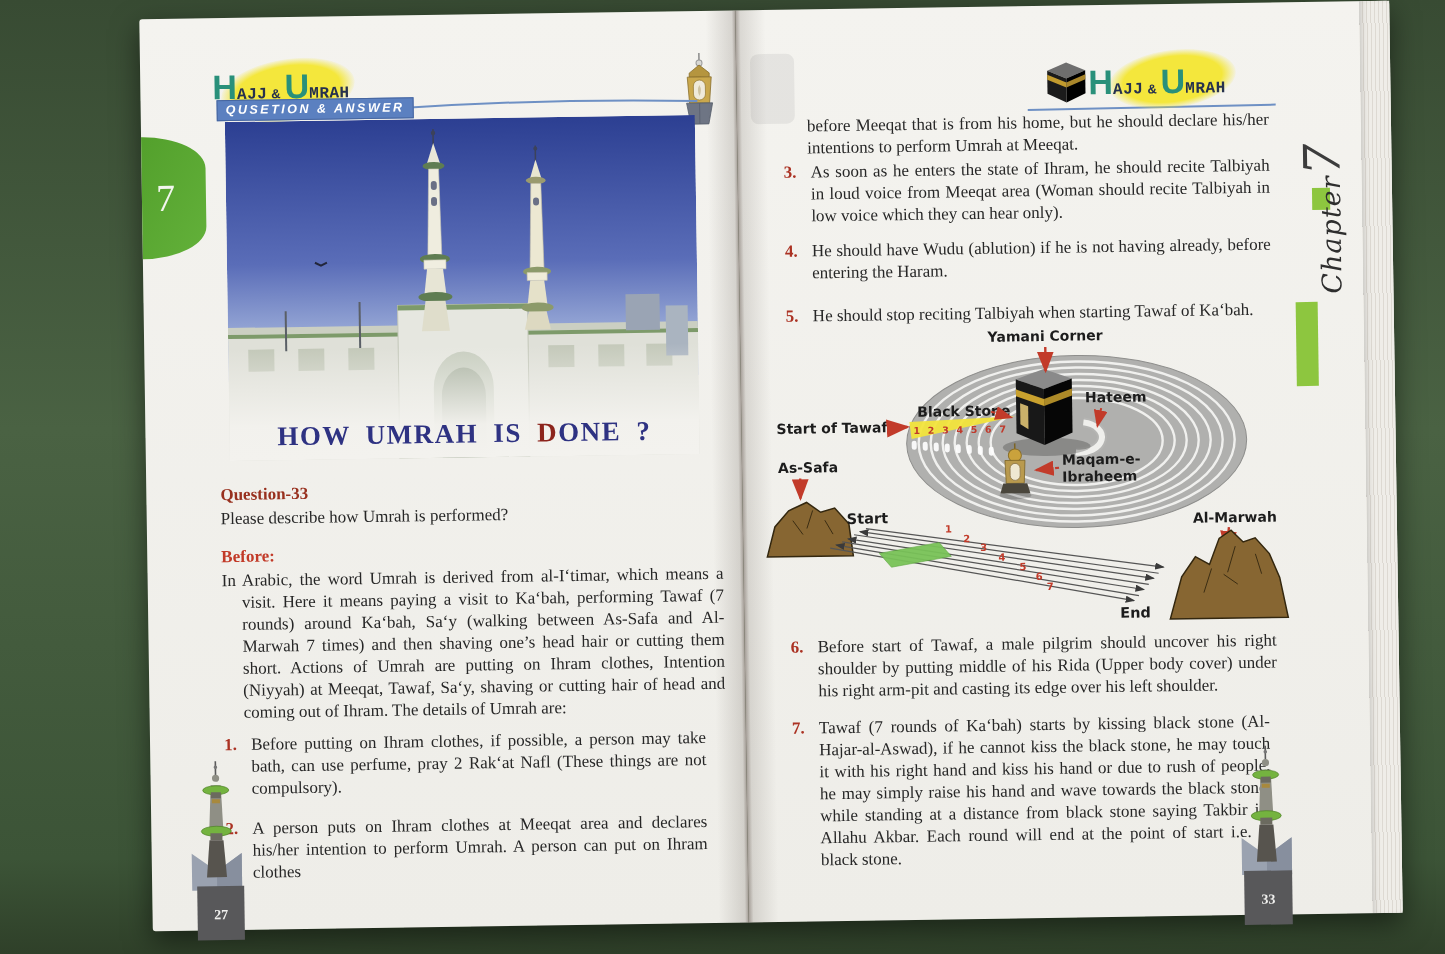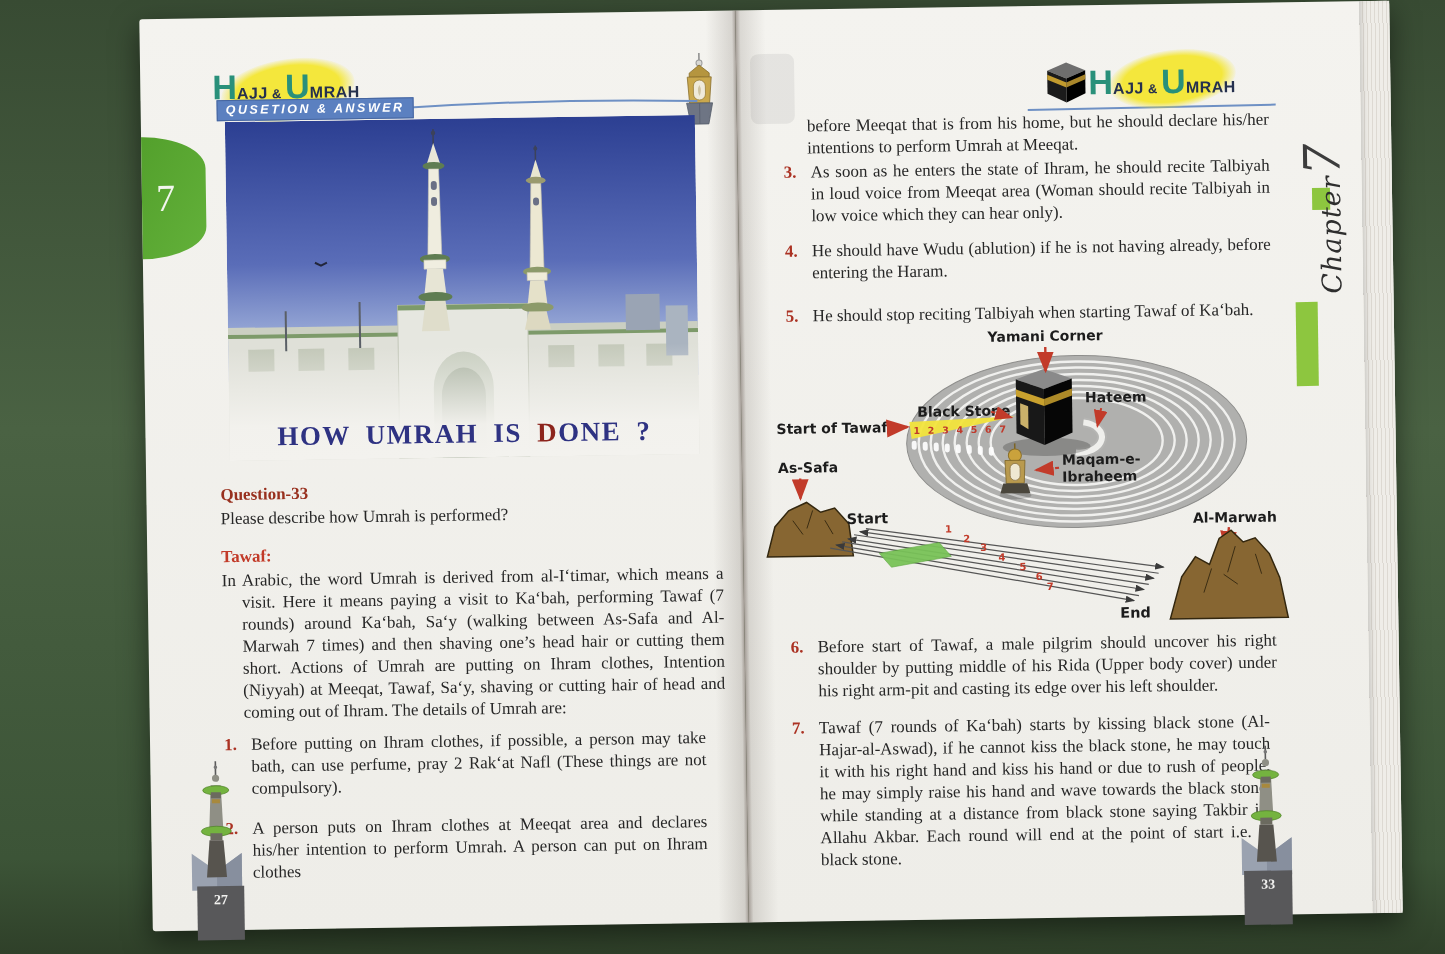--- a/index.html
+++ b/index.html
@@ -23,33 +23,33 @@
   .hang{padding-left:20px;text-indent:-20px;}
   .q-label{font-family:"Liberation Serif",serif;font-weight:700;font-size:17px;color:#98301e;}
   .a-label{font-family:"Liberation Serif",serif;font-weight:700;font-size:17px;color:#c23a28;}
   .item{position:absolute;display:flex;gap:7px;font-family:"Liberation Serif",serif;
         font-size:17px;line-height:22px;color:#272727;}
   .item .num{font-weight:700;color:#ab3223;min-width:20px;}
   .item .txt{flex:1;text-align:justify;}
   
   .logo{position:absolute;white-space:nowrap;z-index:3;}
   .logo .big{font-family:"Liberation Sans",sans-serif;font-weight:600;font-size:34px;color:#29907a;}
-  .logo .small{font-family:Liberation Sans, sans-serif;font-weight:700;font-size:16px;color:#25304e;letter-spacing:.5px;}
+  .logo .small{font-family:Liberation Mono, monospace;font-weight:700;font-size:16px;color:#25304e;letter-spacing:.5px;}
   .logo .amp{font-family:"Liberation Sans",sans-serif;font-weight:700;font-size:13px;color:#25304e;}
   .splash{position:absolute;z-index:2;border-radius:50%;
      background:radial-gradient(ellipse at center,#f4e73c 0%,#f4e73c 55%,rgba(244,231,60,0) 72%);}
   .banner{position:absolute;z-index:3;background:#5b80c0;border:1px solid #46659f;color:#fff;
      font-family:"Liberation Sans",sans-serif;font-style:italic;font-weight:700;font-size:12.5px;
      letter-spacing:2.5px;padding:2px 8px 3px;}
   
   #chapter-badge{position:absolute;left:0;top:118px;width:64px;height:122px;z-index:4;
      background:linear-gradient(120deg,#53a02c,#63b13a);border-radius:0 122px 122px 0 / 0 61px 61px 0;
      color:#f2f6ee;font-family:"Liberation Serif",serif;font-size:38px;line-height:122px;text-indent:14px;}
   .pagenum{position:absolute;background:#58585a;color:#f1f1ef;text-align:center;
-     font-family:"Liberation Serif",serif;font-weight:700;font-size:14px;padding-top:6px;box-sizing:border-box;}
+     font-family:"Liberation Serif",serif;font-weight:700;font-size:14px;padding-top:21px;box-sizing:border-box;}
   .chapter-rot{position:absolute;transform-origin:0 0;transform:rotate(-90deg);white-space:nowrap;z-index:2;}
   .chapter-rot .script{font-family:"DejaVu Serif",serif;font-style:italic;font-size:27px;color:#2e2e2e;letter-spacing:1px;}
   .chapter-rot .big7{font-family:"DejaVu Serif",serif;font-style:italic;font-size:50px;color:#3c3c3c;}
   .greenbar{position:absolute;background:#8dc63f;}
   .ghost{opacity:.14;filter:grayscale(1);}
   
   .dlabel{font-family:"DejaVu Sans",sans-serif;font-weight:700;fill:#1c1c1c;}
 </style>
 </head>
 <body>
@@ -150,21 +150,21 @@
         <polygon points="301,194 319,194 323,212 297,212" fill="#ddd9c1"></polygon>
       </g>
       <rect x="0" y="228" width="470" height="111" fill="url(#fade)"></rect>
       <text x="235" y="324" text-anchor="middle" font-family="Liberation Serif, serif" font-weight="700" font-size="27" letter-spacing="1.5" word-spacing="7">
         <tspan fill="#2e3282">HOW UMRAH IS </tspan><tspan fill="#8c241c">D</tspan><tspan fill="#2e3282">ONE ?</tspan>
       </text>
     </svg>
 
     <div class="abs q-label" style="left:74px;top:467px;">Question-33</div>
     <div class="abs serif" style="left:74px;top:490px;width:482px;">Please describe how Umrah is performed?</div>
-    <div class="abs a-label" style="left:74px;top:529px;">Tawaf:</div>
+    <div class="abs a-label" style="left:74px;top:529px;">Before:</div>
     <div class="abs serif just hang" style="left:74px;top:552px;width:482px;">In Arabic, the word Umrah is derived from al-I‘timar, which means a visit. Here it means paying a visit to Ka‘bah, performing Tawaf (7 rounds) around Ka‘bah, Sa‘y (walking between As-Safa and Al-Marwah 7 times) and then shaving one’s head hair or cutting them short. Actions of Umrah are putting on Ihram clothes, Intention (Niyyah) at Meeqat,  Tawaf, Sa‘y, shaving or cutting hair of head and coming out of Ihram. The details of Umrah are:</div>
 
     <div class="item" style="left:74px;top:716px;width:482px;">
       <span class="num">1.</span>
       <div class="txt">Before putting on Ihram clothes, if possible, a person may take bath, can use perfume, pray 2 Rak‘at Nafl (These things are not compulsory).</div>
     </div>
     <div class="item" style="left:74px;top:800px;width:482px;">
       <span class="num">2.</span>
       <div class="txt">A person puts on Ihram clothes at Meeqat area and declares his/her intention to perform Umrah. A person can put on Ihram clothes</div>
     </div>

